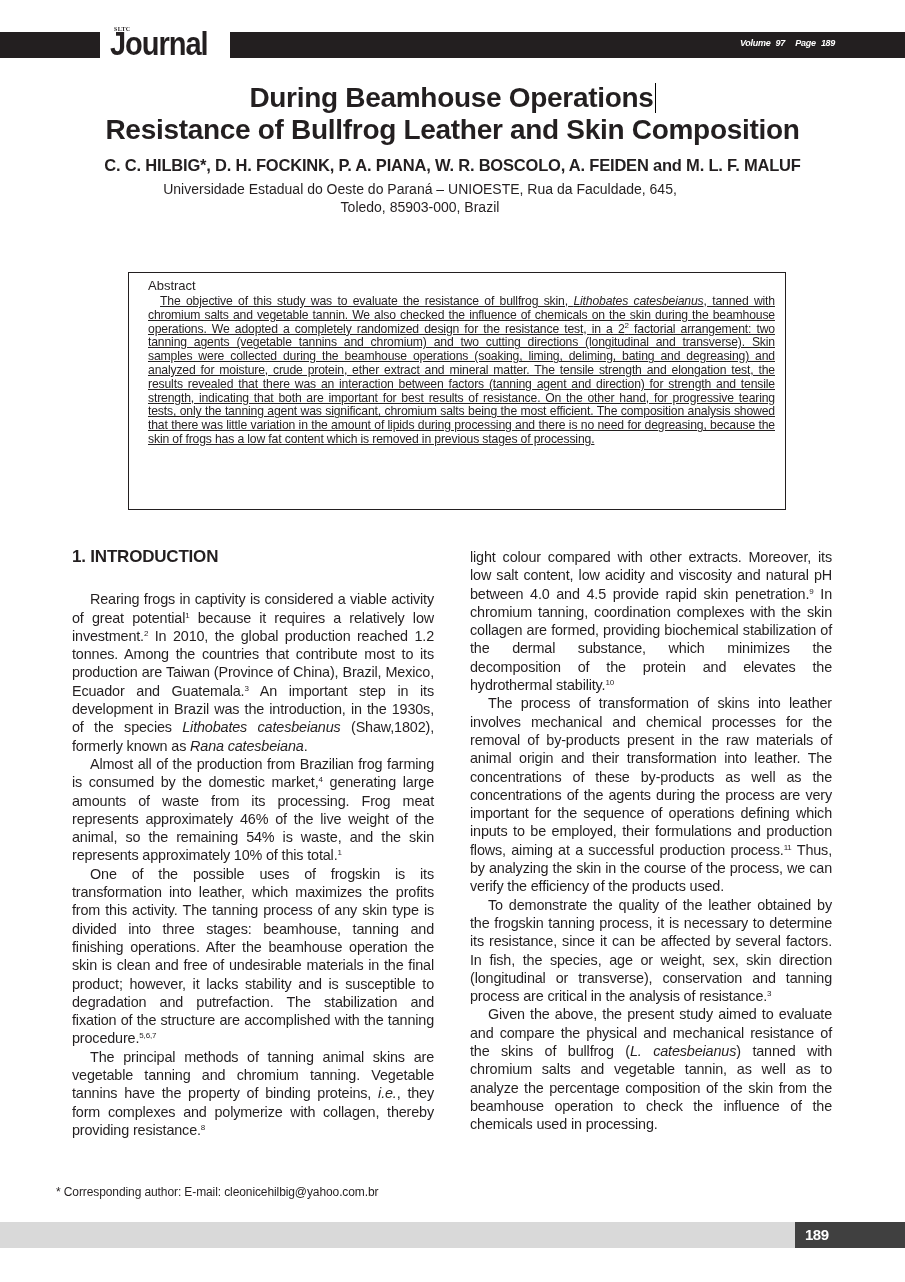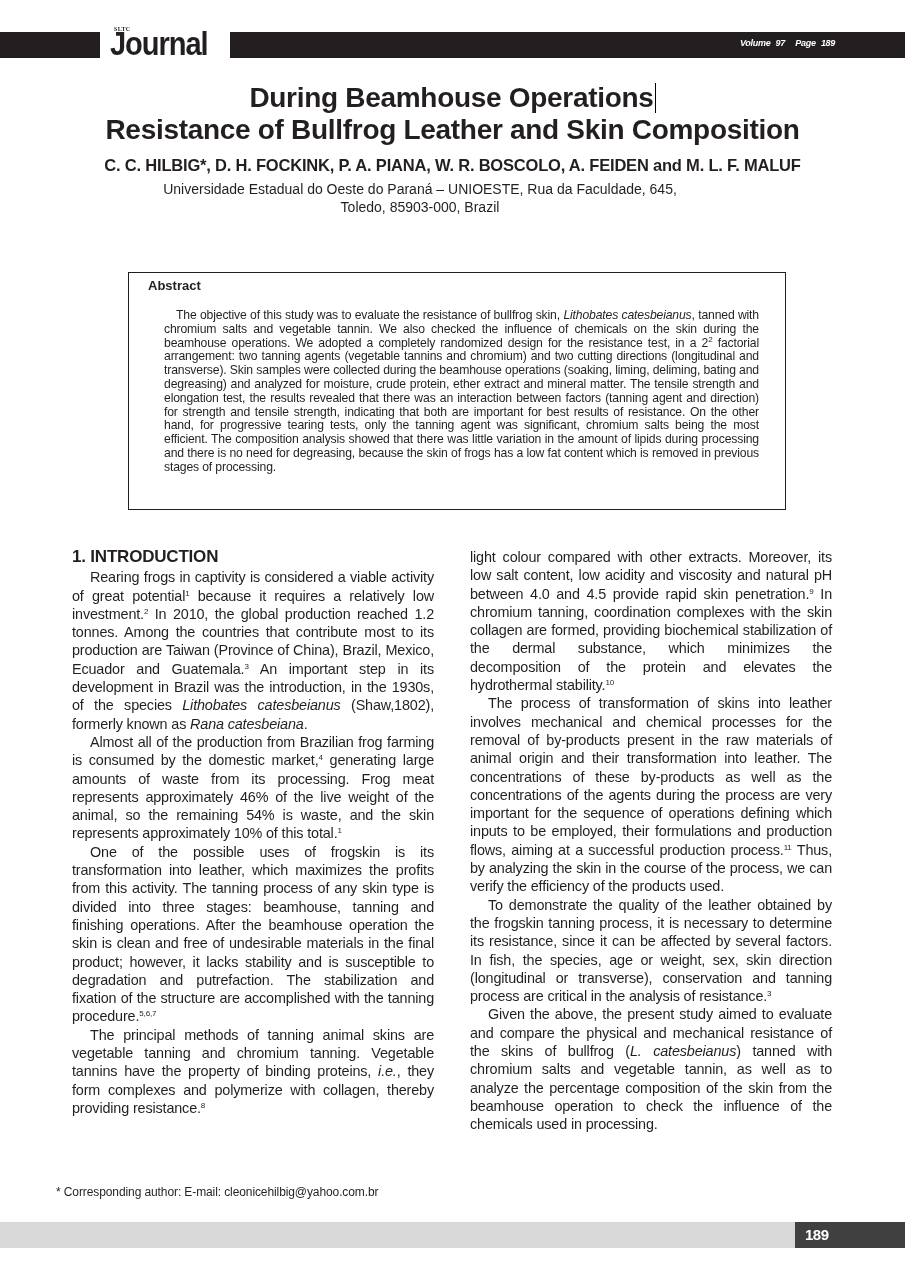--- a/index.html
+++ b/index.html
@@ -8,27 +8,27 @@
   .topbar-right { position:absolute; left:230px; top:32px; width:675px; height:26px; background:#231f20; }
   .logo { position:absolute; left:110px; top:24px; width:110px; height:44px; }
   .logo-small { position:absolute; left:4px; top:2px; font-family:"Liberation Serif", serif; font-size:6px; font-weight:bold; letter-spacing:0.3px; }
   .logo-big { position:absolute; left:0; top:0; font-family:"Liberation Sans", sans-serif; font-size:33px; font-weight:bold; letter-spacing:-1.2px; transform:scaleX(0.88); transform-origin:left top; line-height:40px; }
   .volinfo { position:absolute; right:70px; top:38px; color:#fff; font-size:9px; font-style:italic; font-weight:bold; letter-spacing:-0.3px; word-spacing:3px; }
   .title { position:absolute; left:0; width:905px; top:82px; text-align:center; font-family:"Liberation Sans", sans-serif; font-weight:bold; font-size:28px; line-height:32px; letter-spacing:-0.3px; }
   .title .caret { display:inline-block; width:1px; height:30px; background:#000; vertical-align:-6px; margin-left:1px; }
   .authors { position:absolute; left:0; width:905px; top:156px; text-align:center; font-weight:bold; font-size:16.5px; letter-spacing:-0.2px; }
   .affil { position:absolute; left:0; width:840px; top:180px; text-align:center; font-size:14px; line-height:18px; }
   .abstract { position:absolute; left:128px; top:272px; width:627px; height:236px; border:1px solid #231f20; padding:0 10px 0 19px; box-sizing:content-box; }
-  .abstract h3 { margin:5px 0 2px 0; font-size:13px; font-weight:bold; }
-  .abstract p { margin:16px; font-size:12.2px; line-height:13.8px; text-align:justify; text-indent:12px; letter-spacing:-0.15px; }
+  .abstract h3 { margin:5px 0 2px 0; font-size:13px; font-weight:normal; }
+  .abstract p { margin:0; font-size:12.2px; line-height:13.8px; text-align:justify; text-indent:12px; letter-spacing:-0.15px;text-decoration:underline; }
   .col { position:absolute; top:546px; width:362px; font-size:14.4px; line-height:18.3px; }
   .col-left { left:72px; }
   .col-right { left:470px; top:548px; }
   .col p { margin:0; text-align:justify; text-indent:18px; letter-spacing:-0.15px; }
-  .col h2 { margin:2px 0 2px 0; font-size:17px; font-weight:bold; text-indent:0; letter-spacing:-0.2px; }
+  .col h2 { margin:2px 0 24px 0; font-size:17px; font-weight:bold; text-indent:0; letter-spacing:-0.2px; }
   sup { font-size:8px; line-height:0; vertical-align:5px; }
   .footnote { position:absolute; left:56px; top:1185px; font-size:12px; letter-spacing:-0.1px; }
   .bottombar { position:absolute; left:0; top:1222px; width:795px; height:26px; background:#d9d9d9; }
   .pagebox { position:absolute; left:795px; top:1222px; width:110px; height:26px; background:#404040; }
   .pagenum { position:absolute; left:10px; top:4px; color:#fff; font-weight:bold; font-size:15px; letter-spacing:-0.5px; }
 </style>
 </head>
 <body>
 
 <div class="topbar-left"></div>

